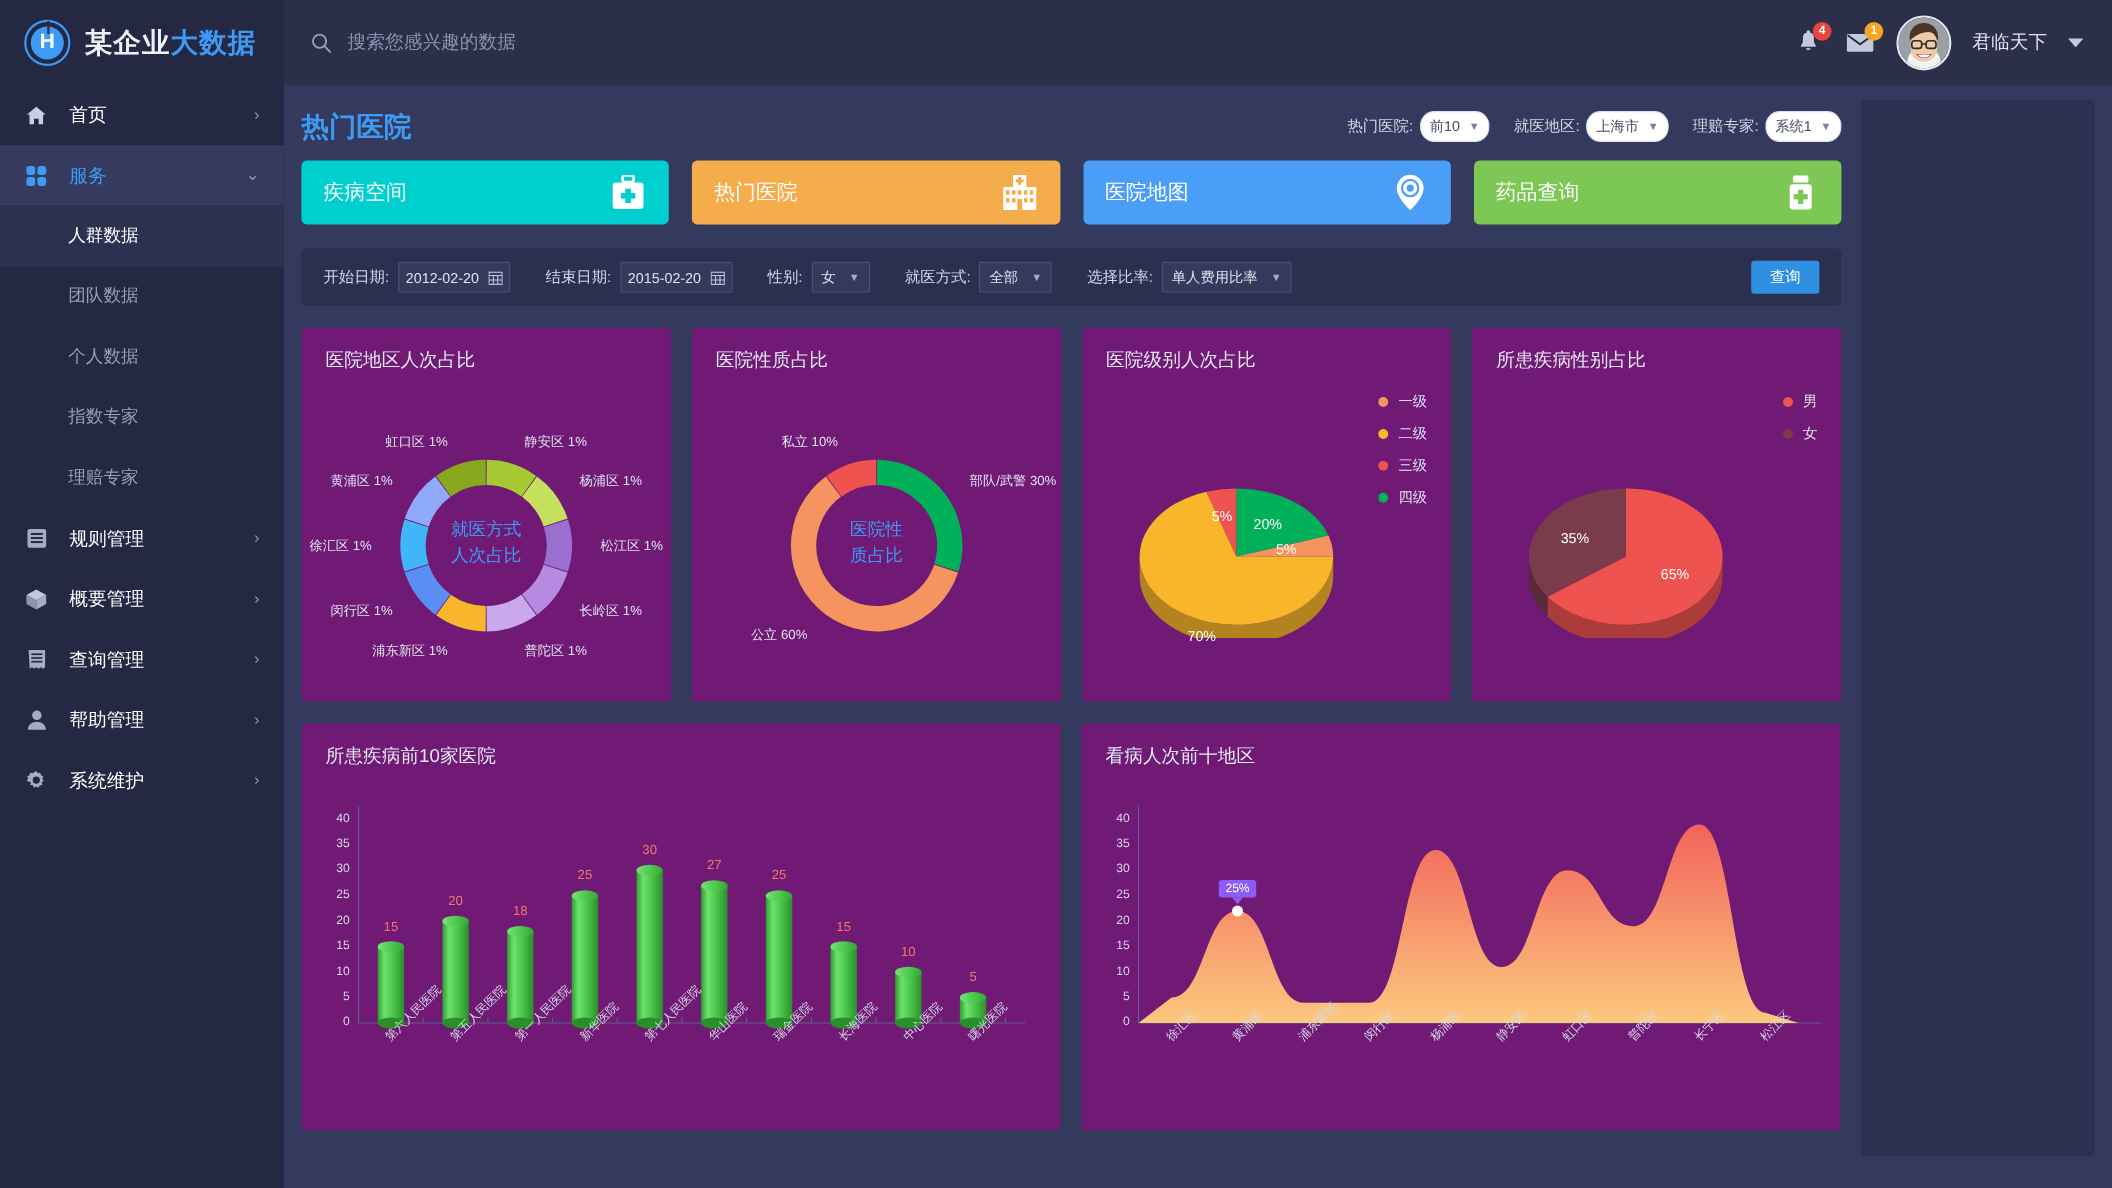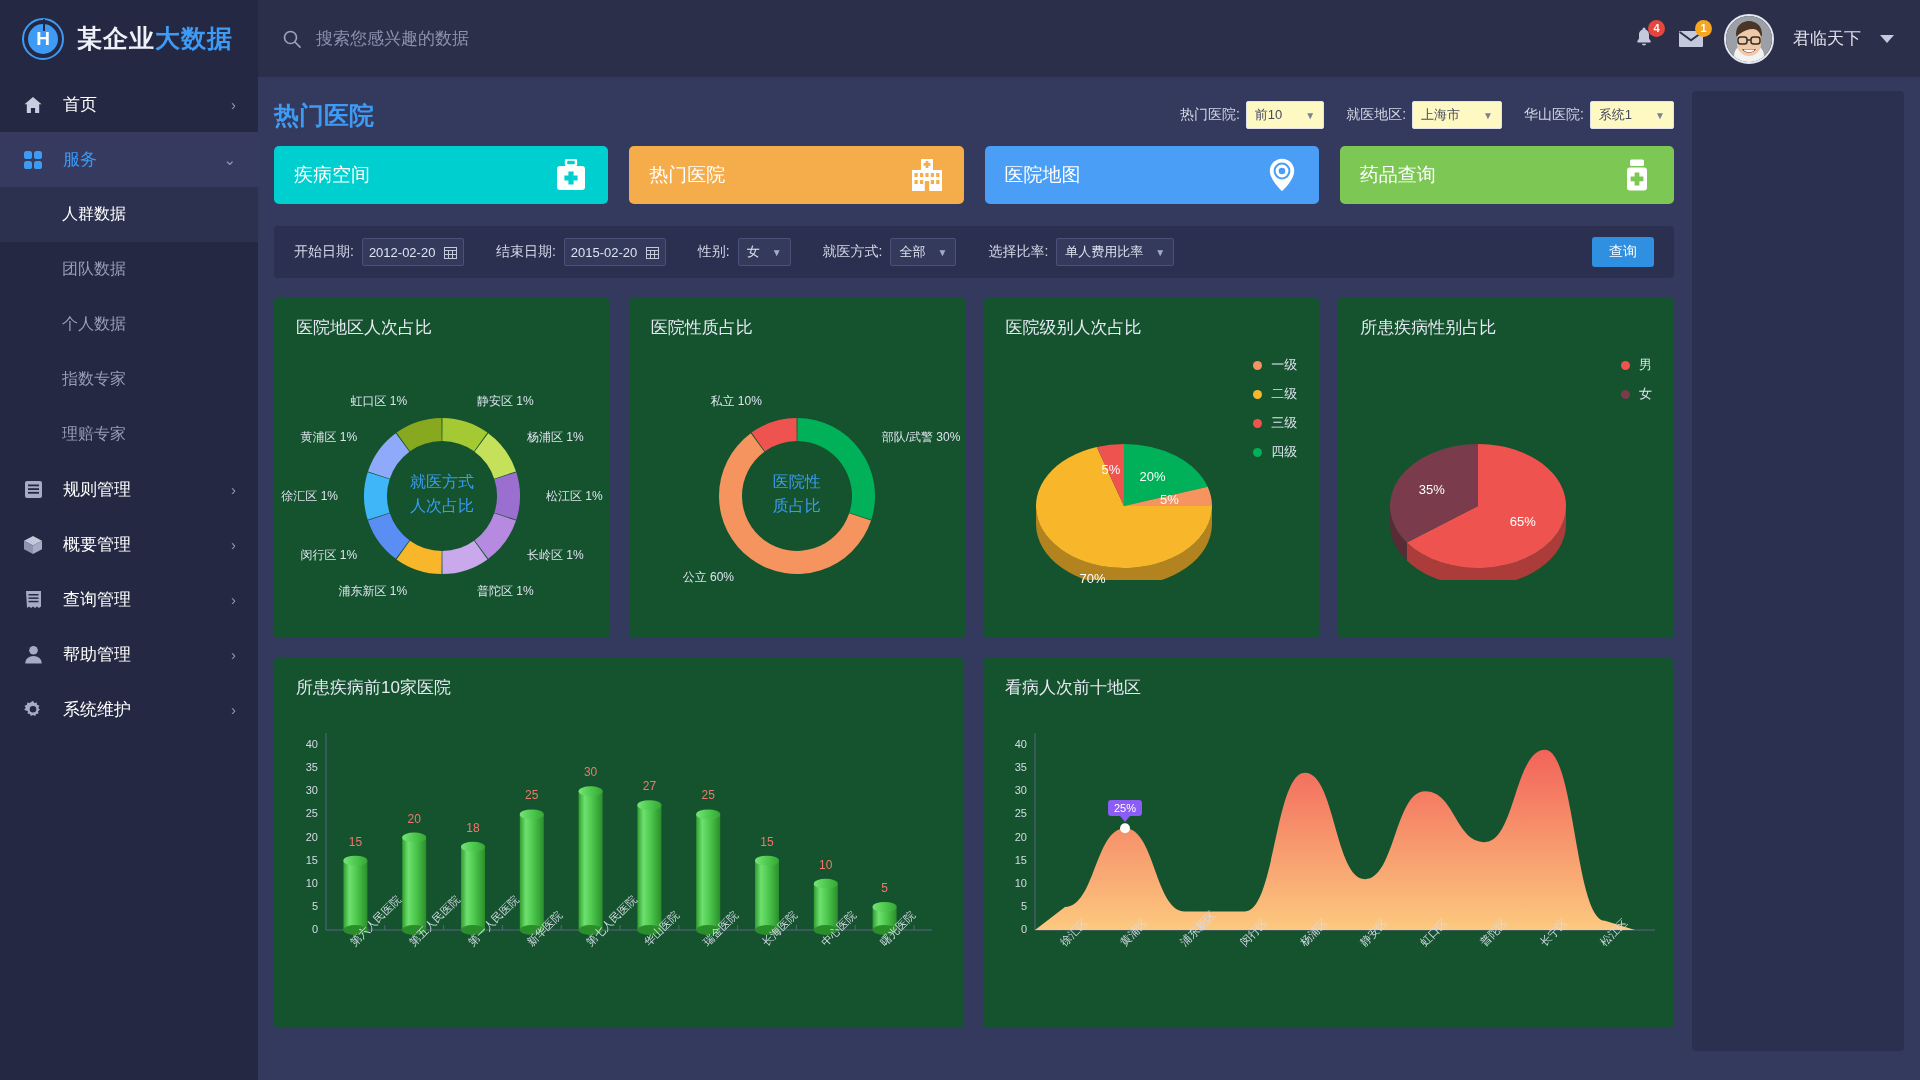--- a/index.html
+++ b/index.html
@@ -49,22 +49,22 @@
   .sub-item.active { background:#2c3150; color:#fff; }
 
   
   .main { position:absolute; left:258px; top:77px; width:1662px; height:1003px; background:#343a5d; padding:14px 16px 0 16px; }
   .content-col { width:1400px; }
   .page-head { height:48px; display:flex; align-items:center; }
   .page-title { color:#3d9bf5; font-size:25px; font-weight:bold; }
   .head-filters { margin-left:auto; display:flex; align-items:center; gap:22px; }
   .hf { display:flex; align-items:center; gap:6px; }
   .hf .lb { color:#d3d7e6; font-size:14px; }
-  .sel { background:#fef9c3; border:1px solid #dfe2ec; border-radius:2px; height:28px; padding:0 8px;
-         display:flex; align-items:center; gap:23px; color:#454a5e; font-size:13px; cursor:pointer; }
+  .sel { background:#ffffff; border:1px solid #dfe2ec; border-radius:13px; height:28px; padding:0 8px;
+         display:flex; align-items:center; gap:8px; color:#454a5e; font-size:13px; cursor:pointer; }
   .sel .cv { color:#7b8196; font-size:10px; }
 
   
   .cards { display:flex; gap:21px; margin-top:7px; }
   .card { width:336px; height:58px; border-radius:5px; display:flex; align-items:center; padding:0 20px; cursor:pointer; }
   .card .ct { color:#fff; font-size:19px; }
   .card .ci { margin-left:auto; width:34px; height:34px; display:flex; align-items:center; justify-content:center; }
 
   
   .filterbar { margin-top:22px; height:52px; background:#2b3050; border-radius:4px; display:flex; align-items:center; padding:0 20px; }
@@ -73,21 +73,21 @@
   .date-box { background:#333a5c; border:1px solid #4b5178; border-radius:2px; height:28px; width:102px; padding:0 6px;
               display:flex; align-items:center; justify-content:space-between; color:#dfe3f0; font-size:13px; cursor:pointer; }
   .sel-dark { background:#333a5c; border:1px solid #4b5178; border-radius:2px; height:28px; padding:0 8px;
               display:flex; align-items:center; gap:12px; color:#dfe3f0; font-size:13px; cursor:pointer; }
   .sel-dark .cv { color:#a6abc4; font-size:10px; }
   .btn-query { margin-left:auto; background:#2f8fe0; color:#fff; border:none; border-radius:3px; width:62px; height:30px;
                font-size:14px; cursor:pointer; font-family:"Liberation Sans", sans-serif; }
 
   
   .panel-row { display:flex; gap:19px; margin-top:20px; }
-  .panel { background:#14532d; border-radius:4px; position:relative; }
+  .panel { background:#701a75; border-radius:4px; position:relative; }
   .panel-title { position:absolute; left:22px; top:18px; color:#e6e9f3; font-size:17px; }
   .p-small { width:336px; height:340px; }
   .p-bar { width:690px; height:370px; }
   .p-area { width:690px; height:370px; }
   .right-panel { position:absolute; left:1434px; top:14px; width:212px; height:960px; background:#2b3050; border-radius:4px; }
 
   
   .donut-wrap { position:absolute; left:0; top:58px; width:336px; height:282px; }
   .donut-label { position:absolute; color:#dfe3f0; font-size:12px; white-space:nowrap; }
   .donut-center { position:absolute; width:100%; text-align:center; color:#3d9bf5; font-size:16px; line-height:1.5; }
@@ -270,21 +270,21 @@
             </div>
           </div>
           <div class="hf">
             <span class="lb">就医地区:</span>
             <div class="sel">
               <span>上海市</span>
               <span class="cv">▼</span>
             </div>
           </div>
           <div class="hf">
-            <span class="lb">华山医院:</span>
+            <span class="lb">理赔专家:</span>
             <div class="sel">
               <span>系统1</span>
               <span class="cv">▼</span>
             </div>
           </div>
         </div>
     </div>
 
     <div class="cards" id="cards">
         <div class="card" style="background: rgb(0, 207, 207);">

